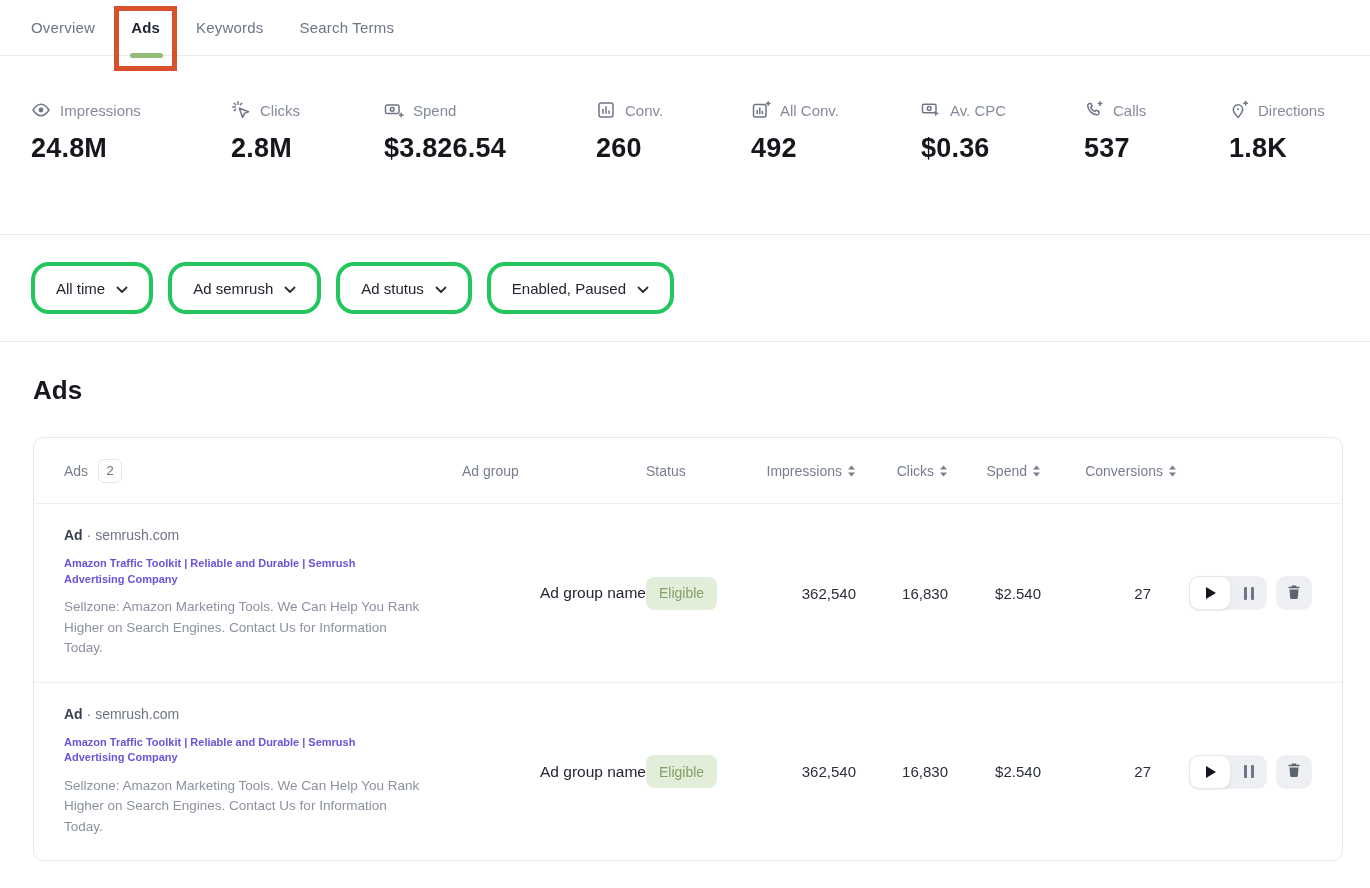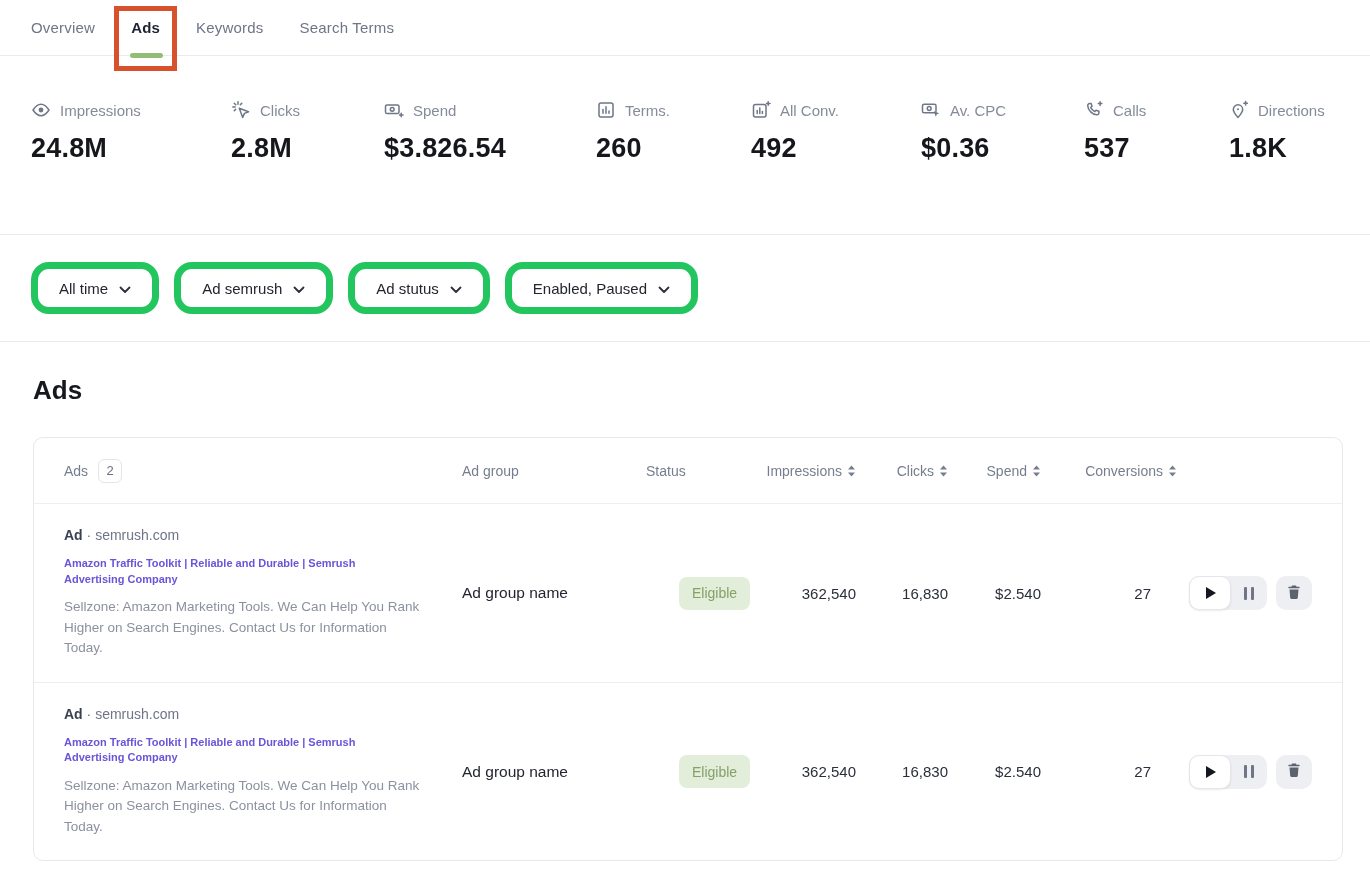--- a/index.html
+++ b/index.html
@@ -40,21 +40,21 @@
   .mlabel { font-size: 15px; }
   .mvalue { margin-top: 13px; font-size: 27px; font-weight: 700; color: #15171c; letter-spacing: .2px; }
   
   .filters {
     display: flex; gap: 15px; padding: 27px 0 0 31px;
     height: 107px; border-bottom: 1px solid #ebebee;
   }
   .pill {
     display: inline-flex; align-items: center; gap: 11px;
     height: 52px; padding: 0 21px;
-    background: #fff; border: 7px solid #22c55e; border-radius: 18px;
+    background: #fff; border: 4px solid #22c55e; border-radius: 18px;
     font-family: inherit; font-size: 15px; color: #23262f; cursor: pointer;
   }
   
   .section-title { margin: 33px 0 0 33px; font-size: 26px; font-weight: 700; color: #16181d; }
   
   .card {
     margin: 31px 27px 0 33px;
     border: 1px solid #e6e8ec; border-radius: 10px;
     overflow: hidden; background: #fff;
   }
@@ -78,27 +78,27 @@
   .creative { width: 370px; }
   .ad-meta { font-size: 14px; color: #6e7587; }
   .ad-tag { font-weight: 700; color: #3a4152; }
   .ad-title {
     display: block; margin-top: 13px; width: 312px;
     color: #6b54d8; font-size: 11px; font-weight: 600; line-height: 1.42;
     text-decoration: none; cursor: pointer;
   }
   .ad-desc { margin-top: 10px; width: 360px; font-size: 13.5px; color: #8b919f; line-height: 1.52; }
   .cell { font-size: 15px; color: #2b2f3a; }
-  .cell.left { font-size: 15.5px; color: #23262f; }
+  .cell.left { font-size: 15.5px; color: #23262f; text-align: right; }
   .cell.right { text-align: right; }
   .cell.conv { text-align: right; padding-right: 26px; }
   .badge {
     display: inline-flex; align-items: center; justify-content: center;
     height: 33px; padding: 0 13px; border-radius: 8px;
-    background: #e3eeda; color: #84a169; font-size: 14px; margin-left: 33px;
+    background: #e3eeda; color: #84a169; font-size: 14px;
   }
   
   .actions-cell { display: flex; justify-content: flex-end; align-items: center; gap: 9px; }
   .playpause {
     display: flex; align-items: center;
     background: #edeff2; border-radius: 10px; height: 34px; padding: 0;
   }
   .btn-play {
     width: 42px; height: 34px; border: 1px solid #e4e6ea; border-radius: 10px;
     background: #fff; cursor: pointer;
@@ -187,21 +187,21 @@
   <div class="metric">
     <div class="metric-head">
       <span>
         <svg width="20" height="20" viewBox="0 0 20 20" fill="none" stroke="currentColor" stroke-width="1.5" stroke-linecap="round" stroke-linejoin="round">
             <rect x="3" y="3" width="14" height="14" rx="2"></rect>
             <line x1="7" y1="13.2" x2="7" y2="9.5"></line>
             <line x1="10" y1="13.2" x2="10" y2="6.8"></line>
             <line x1="13" y1="13.2" x2="13" y2="11"></line>
           </svg>
       </span>
-      <span class="mlabel">Terms.</span>
+      <span class="mlabel">Conv.</span>
     </div>
     <div class="mvalue">260</div>
   </div>
 
   <div class="metric">
     <div class="metric-head">
       <span>
         <svg width="20" height="20" viewBox="0 0 20 20" fill="none" stroke="currentColor" stroke-width="1.5" stroke-linecap="round" stroke-linejoin="round">
             <rect x="2.5" y="4.5" width="12.5" height="12.5" rx="2"></rect>
             <line x1="6.2" y1="13.6" x2="6.2" y2="10.4"></line>

